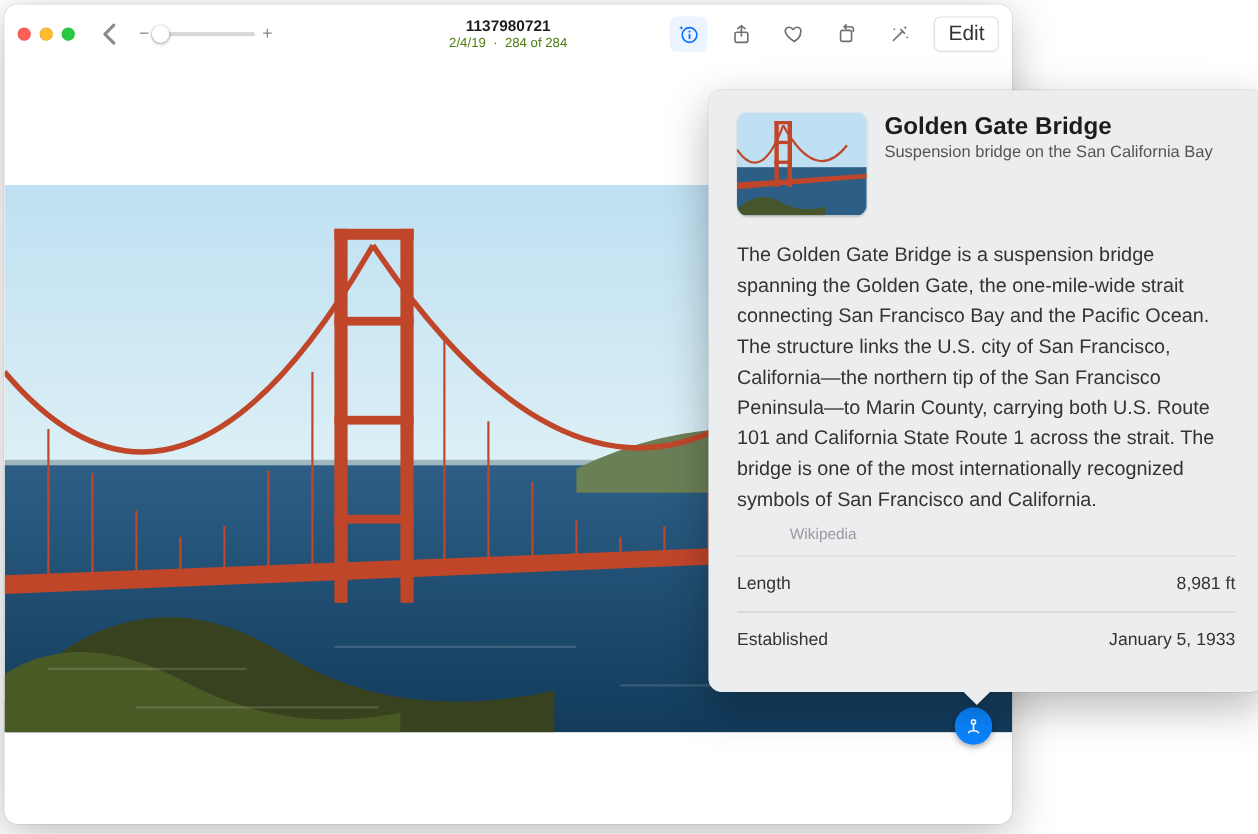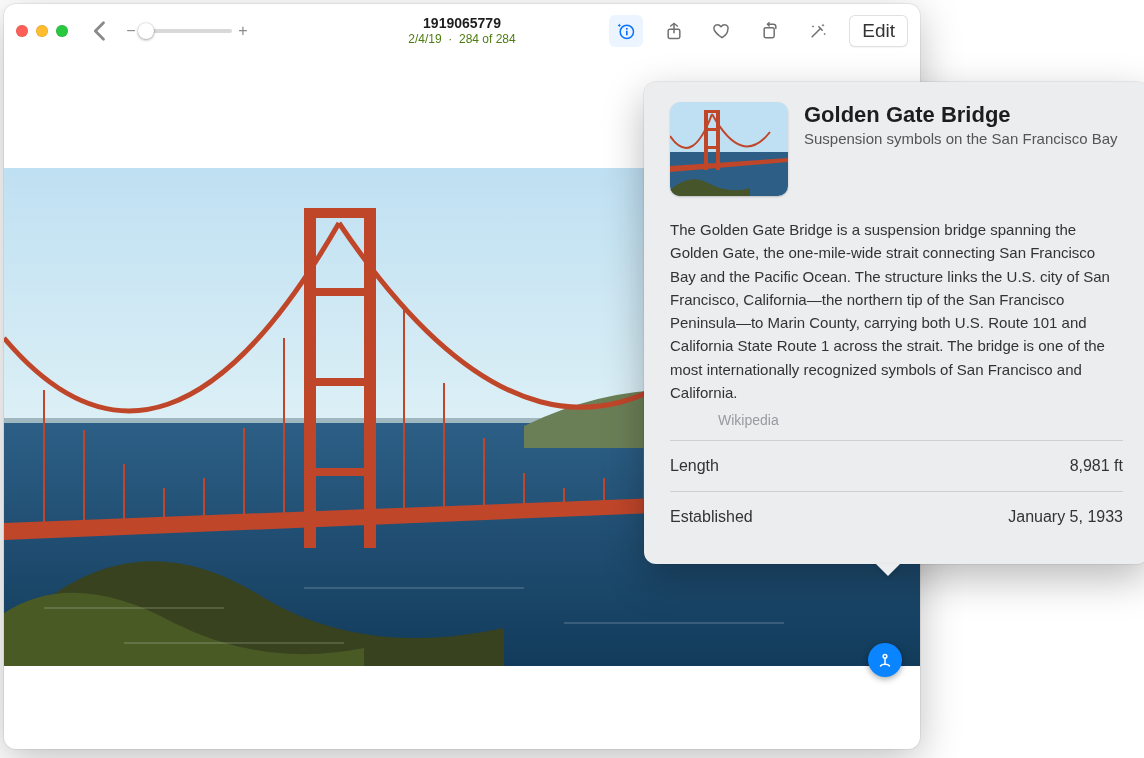--- a/index.html
+++ b/index.html
@@ -138,21 +138,21 @@
     margin-bottom:22px;
   }
   .panel-thumb{
     width:118px; height:94px; border-radius:10px; overflow:hidden;
     flex:0 0 auto;
     box-shadow:0 1px 2px rgba(0,0,0,.2);
   }
   .panel-thumb svg{width:100%;height:100%;display:block;}
   .panel-title{ font-size:22px; font-weight:700; margin-bottom:2px;}
   .panel-sub{ font-size:15px; color:#555;}
-  .panel-body{ font-size:15px; color:#333; line-height:1.55; margin-bottom:8px;}
+  .panel-body{ font-size:18px; color:#333; line-height:1.55; margin-bottom:8px;}
   .panel-source{ font-size:14px; color:#9a9a9e; margin-bottom:12px;margin-left:48px;}
   .panel-row{
     display:flex; justify-content:space-between;
     padding:16px 0; font-size:16px;
     border-top:1px solid rgba(0,0,0,0.12);
   }
   .panel-row .k{color:#333;} .panel-row .v{color:#333;}
 
 </style>
 </head>
@@ -176,21 +176,21 @@
 
     <div class="zoom">
       <div class="minus">−</div>
       <div class="track">
         <div class="thumb"></div>
       </div>
       <div class="plus">+</div>
     </div>
 
     <div class="title-block">
-      <div class="title">1919065779</div>
+      <div class="title">1137980721</div>
       <div class="subtitle">
         <span>2/4/19</span>
         &nbsp;·&nbsp;
         <span>284 of 284</span>
       </div>
     </div>
 
     <div class="right-tools">
       <div class="tool-btn active">
         <svg viewBox="0 0 24 24">
@@ -329,21 +329,21 @@
         <rect x="34" y="8" width="16" height="3" fill="#c0462a"></rect>
         <rect x="34" y="26" width="16" height="3" fill="#c0462a"></rect>
         <rect x="34" y="44" width="16" height="3" fill="#c0462a"></rect>
         <path d="M0 64 L118 56 L118 60 L0 70Z" fill="#c0462a"></path>
         <path d="M0 34 Q22 66 42 12" stroke="#c0462a" stroke-width="2" fill="none"></path>
         <path d="M42 12 Q72 66 100 30" stroke="#c0462a" stroke-width="2" fill="none"></path>
       </svg>
     </div>
     <div>
       <div class="panel-title">Golden Gate Bridge</div>
-      <div class="panel-sub">Suspension symbols on the San Francisco Bay</div>
+      <div class="panel-sub">Suspension bridge on the San California Bay</div>
     </div>
   </div>
 
   <div class="panel-body">The Golden Gate Bridge is a suspension bridge spanning the Golden Gate, the one-mile-wide strait connecting San Francisco Bay and the Pacific Ocean. The structure links the U.S. city of San Francisco, California—the northern tip of the San Francisco Peninsula—to Marin County, carrying both U.S. Route 101 and California State Route 1 across the strait. The bridge is one of the most internationally recognized symbols of San Francisco and California.</div>
   <div class="panel-source">Wikipedia</div>
 
   <div class="panel-row">
     <span class="k">Length</span>
     <span class="v">8,981 ft</span>
   </div>

